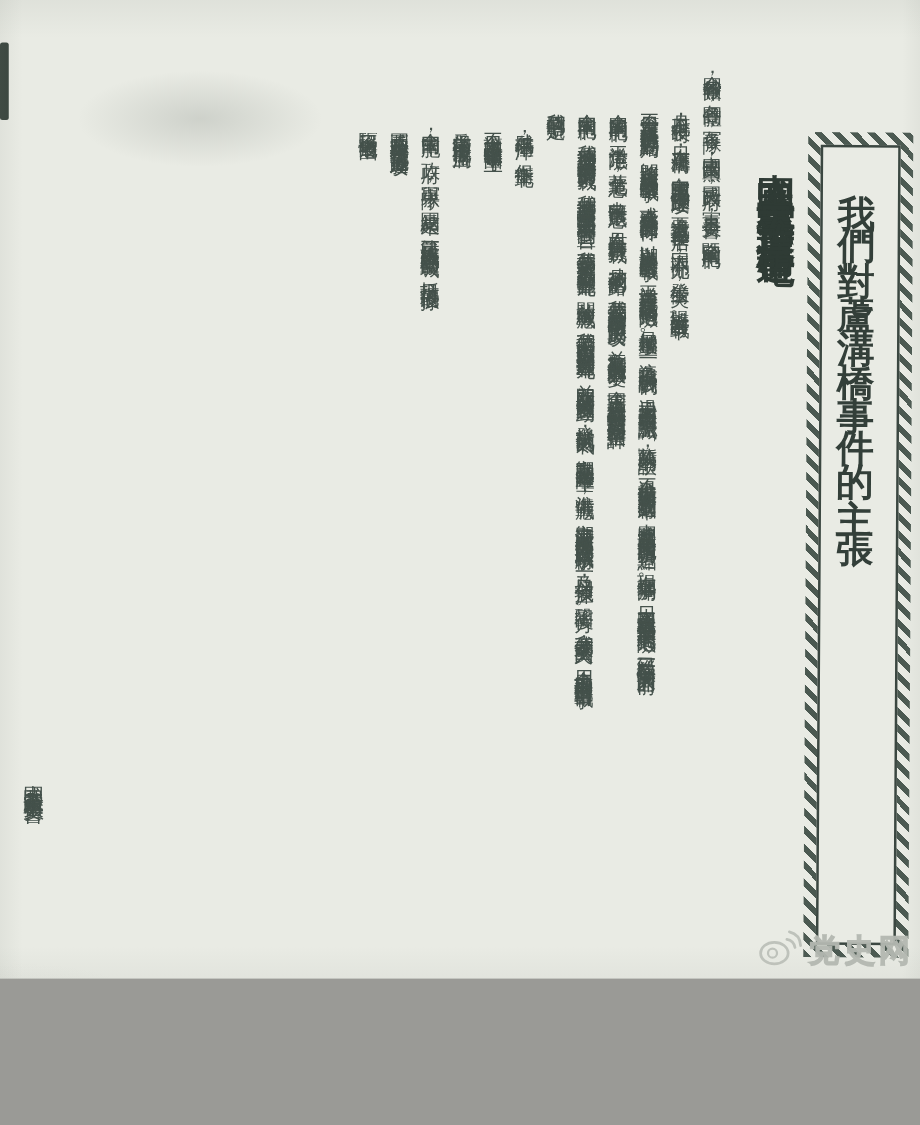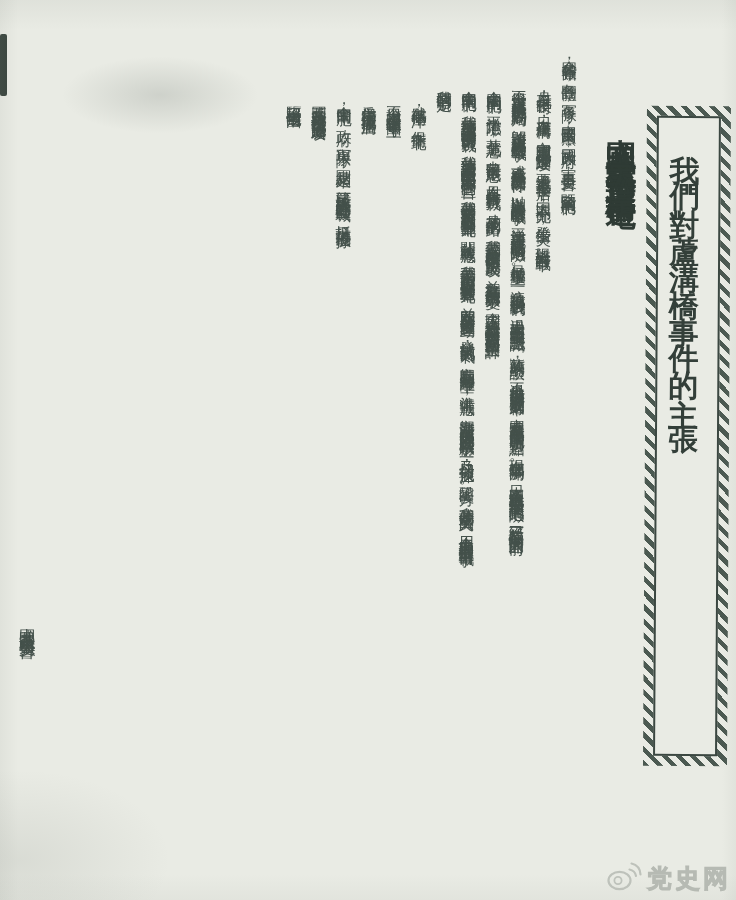--- a/index.html
+++ b/index.html
@@ -1,17 +1,17 @@
 <!DOCTYPE html>
 <html><head>
 <meta charset="utf-8">
 <style>
   html,body{margin:0;padding:0;background:#9a9a96;}
   .page{
-    position:relative;width:736px;height:900px;overflow:hidden;
+    position:relative;width:736px;height:783px;overflow:hidden;
     background:#e9ebe4;
     font-family:"Liberation Serif","DejaVu Serif",serif;
   }
   .paper-shade{
     position:absolute;inset:0;pointer-events:none;
     background:
       radial-gradient(ellipse 140px 55px at 160px 95px, rgba(110,118,112,.22), transparent 70%),
       radial-gradient(ellipse 200px 120px at 20px 860px, rgba(120,126,118,.14), transparent 75%),
       linear-gradient(90deg, rgba(140,146,138,.10) 0, transparent 18px),
       linear-gradient(270deg, rgba(150,156,148,.10) 0, transparent 14px),

